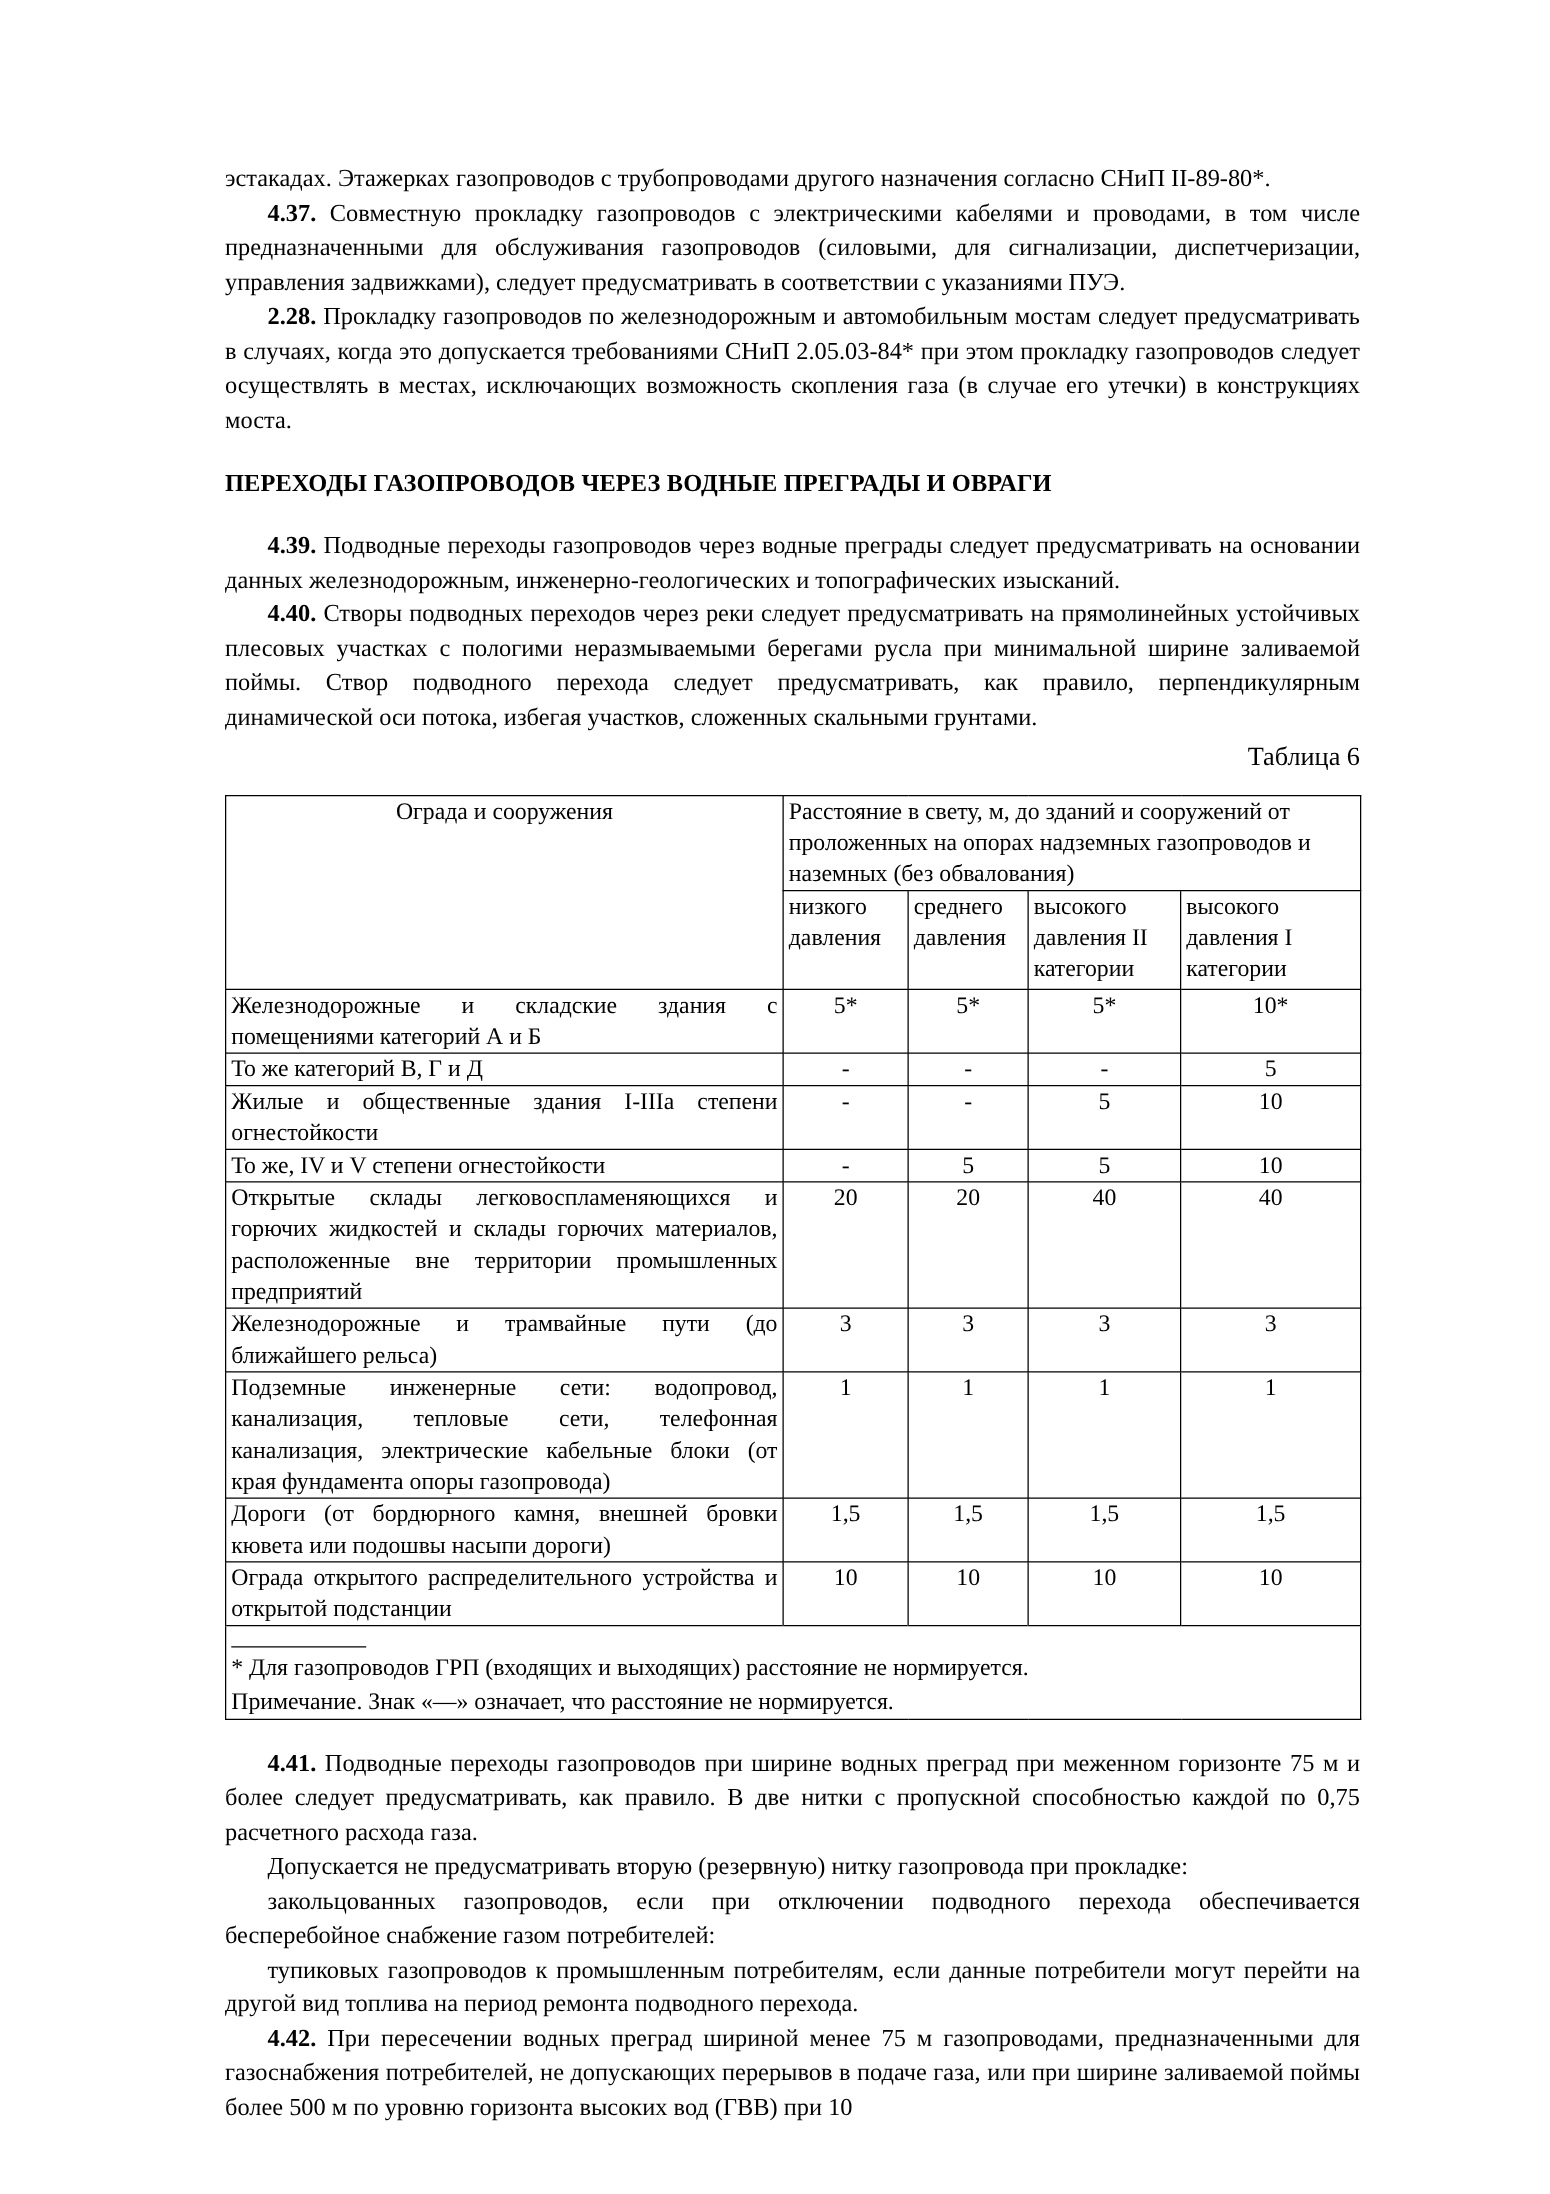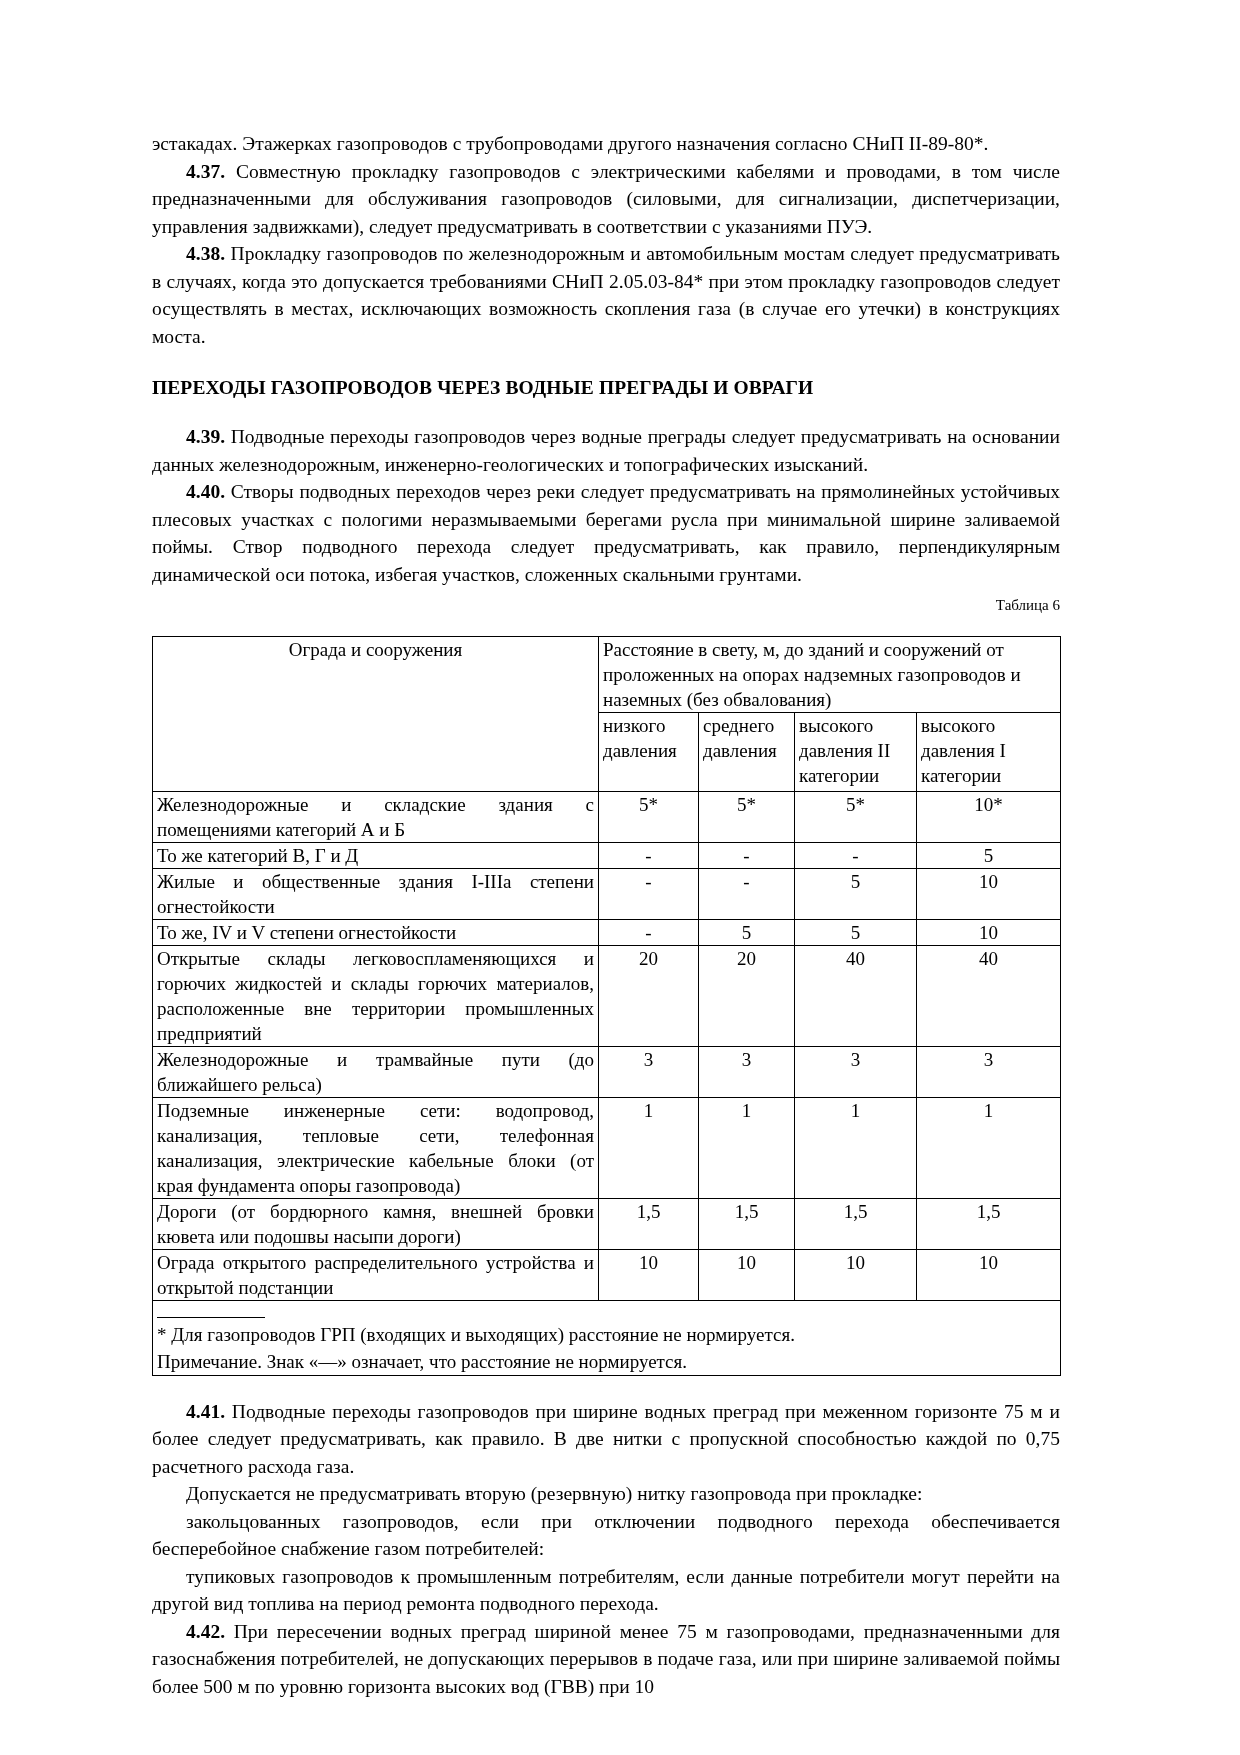--- a/index.html
+++ b/index.html
@@ -10,21 +10,21 @@
   body {
     width: 1240px;
     height: 1755px;
     font-family: "Liberation Serif", "DejaVu Serif", serif;
     color: #000000;
     position: relative;
     overflow: hidden;
   }
   .page {
     position: absolute;
-    left: 152px;
+    left: 180px;
     top: 130px;
     width: 908px;
   }
   p.body-text {
     margin: 0;
     font-size: 19.5px;
     line-height: 27.5px;
     text-align: justify;
     text-justify: inter-word;
   }
@@ -32,21 +32,21 @@
   .num { font-weight: bold; }
   h2.section-heading {
     margin: 24px 0 22px 0;
     font-size: 19.5px;
     line-height: 27px;
     font-weight: bold;
     letter-spacing: 0.1px;
   }
   .table-caption {
     margin: 4px 0 0 0;
-    font-size: 15px;
+    font-size: 21px;
     line-height: 27.5px;
     text-align: right;
   }
 
   
   table.t6 {
     border-collapse: collapse;
     width: 908px;
     margin-top: 16px;
     table-layout: fixed;
@@ -113,21 +113,21 @@
 </style>
 </head>
 <body>
 
 <div class="page">
 
   <p class="body-text"><span>эстакадах. Этажерках газопроводов с трубопроводами другого назначения согласно СНиП II-89-80*.</span></p>
 
   <p class="body-text indent"><span class="num">4.37.</span><span> Совместную прокладку газопроводов с электрическими кабелями и проводами, в том числе предназначенными для обслуживания газопроводов (силовыми, для сигнализации, диспетчеризации, управления задвижками), следует предусматривать в соответствии с указаниями ПУЭ.</span></p>
 
-  <p class="body-text indent"><span class="num">4.38.</span><span> Прокладку газопроводов по железнодорожным и автомобильным мостам следует предусматривать в случаях, когда это допускается требованиями СНиП 2.05.03-84* при этом прокладку газопроводов следует осуществлять в местах, исключающих возможность скопления газа (в случае его утечки) в конструкциях моста.</span></p>
+  <p class="body-text indent"><span class="num">2.28.</span><span> Прокладку газопроводов по железнодорожным и автомобильным мостам следует предусматривать в случаях, когда это допускается требованиями СНиП 2.05.03-84* при этом прокладку газопроводов следует осуществлять в местах, исключающих возможность скопления газа (в случае его утечки) в конструкциях моста.</span></p>
 
   <h2 class="section-heading">ПЕРЕХОДЫ ГАЗОПРОВОДОВ ЧЕРЕЗ ВОДНЫЕ ПРЕГРАДЫ И ОВРАГИ</h2>
 
   <p class="body-text indent"><span class="num">4.39.</span><span> Подводные переходы газопроводов через водные преграды следует предусматривать на основании данных железнодорожным, инженерно-геологических и топографических изысканий.</span></p>
 
   <p class="body-text indent"><span class="num">4.40.</span><span> Створы подводных переходов через реки следует предусматривать на прямолинейных устойчивых плесовых участках с пологими неразмываемыми берегами русла при минимальной ширине заливаемой поймы. Створ подводного перехода следует предусматривать, как правило, перпендикулярным динамической оси потока, избегая участков, сложенных скальными грунтами.</span></p>
 
   <p class="table-caption">Таблица 6</p>
 
   <table class="t6">

